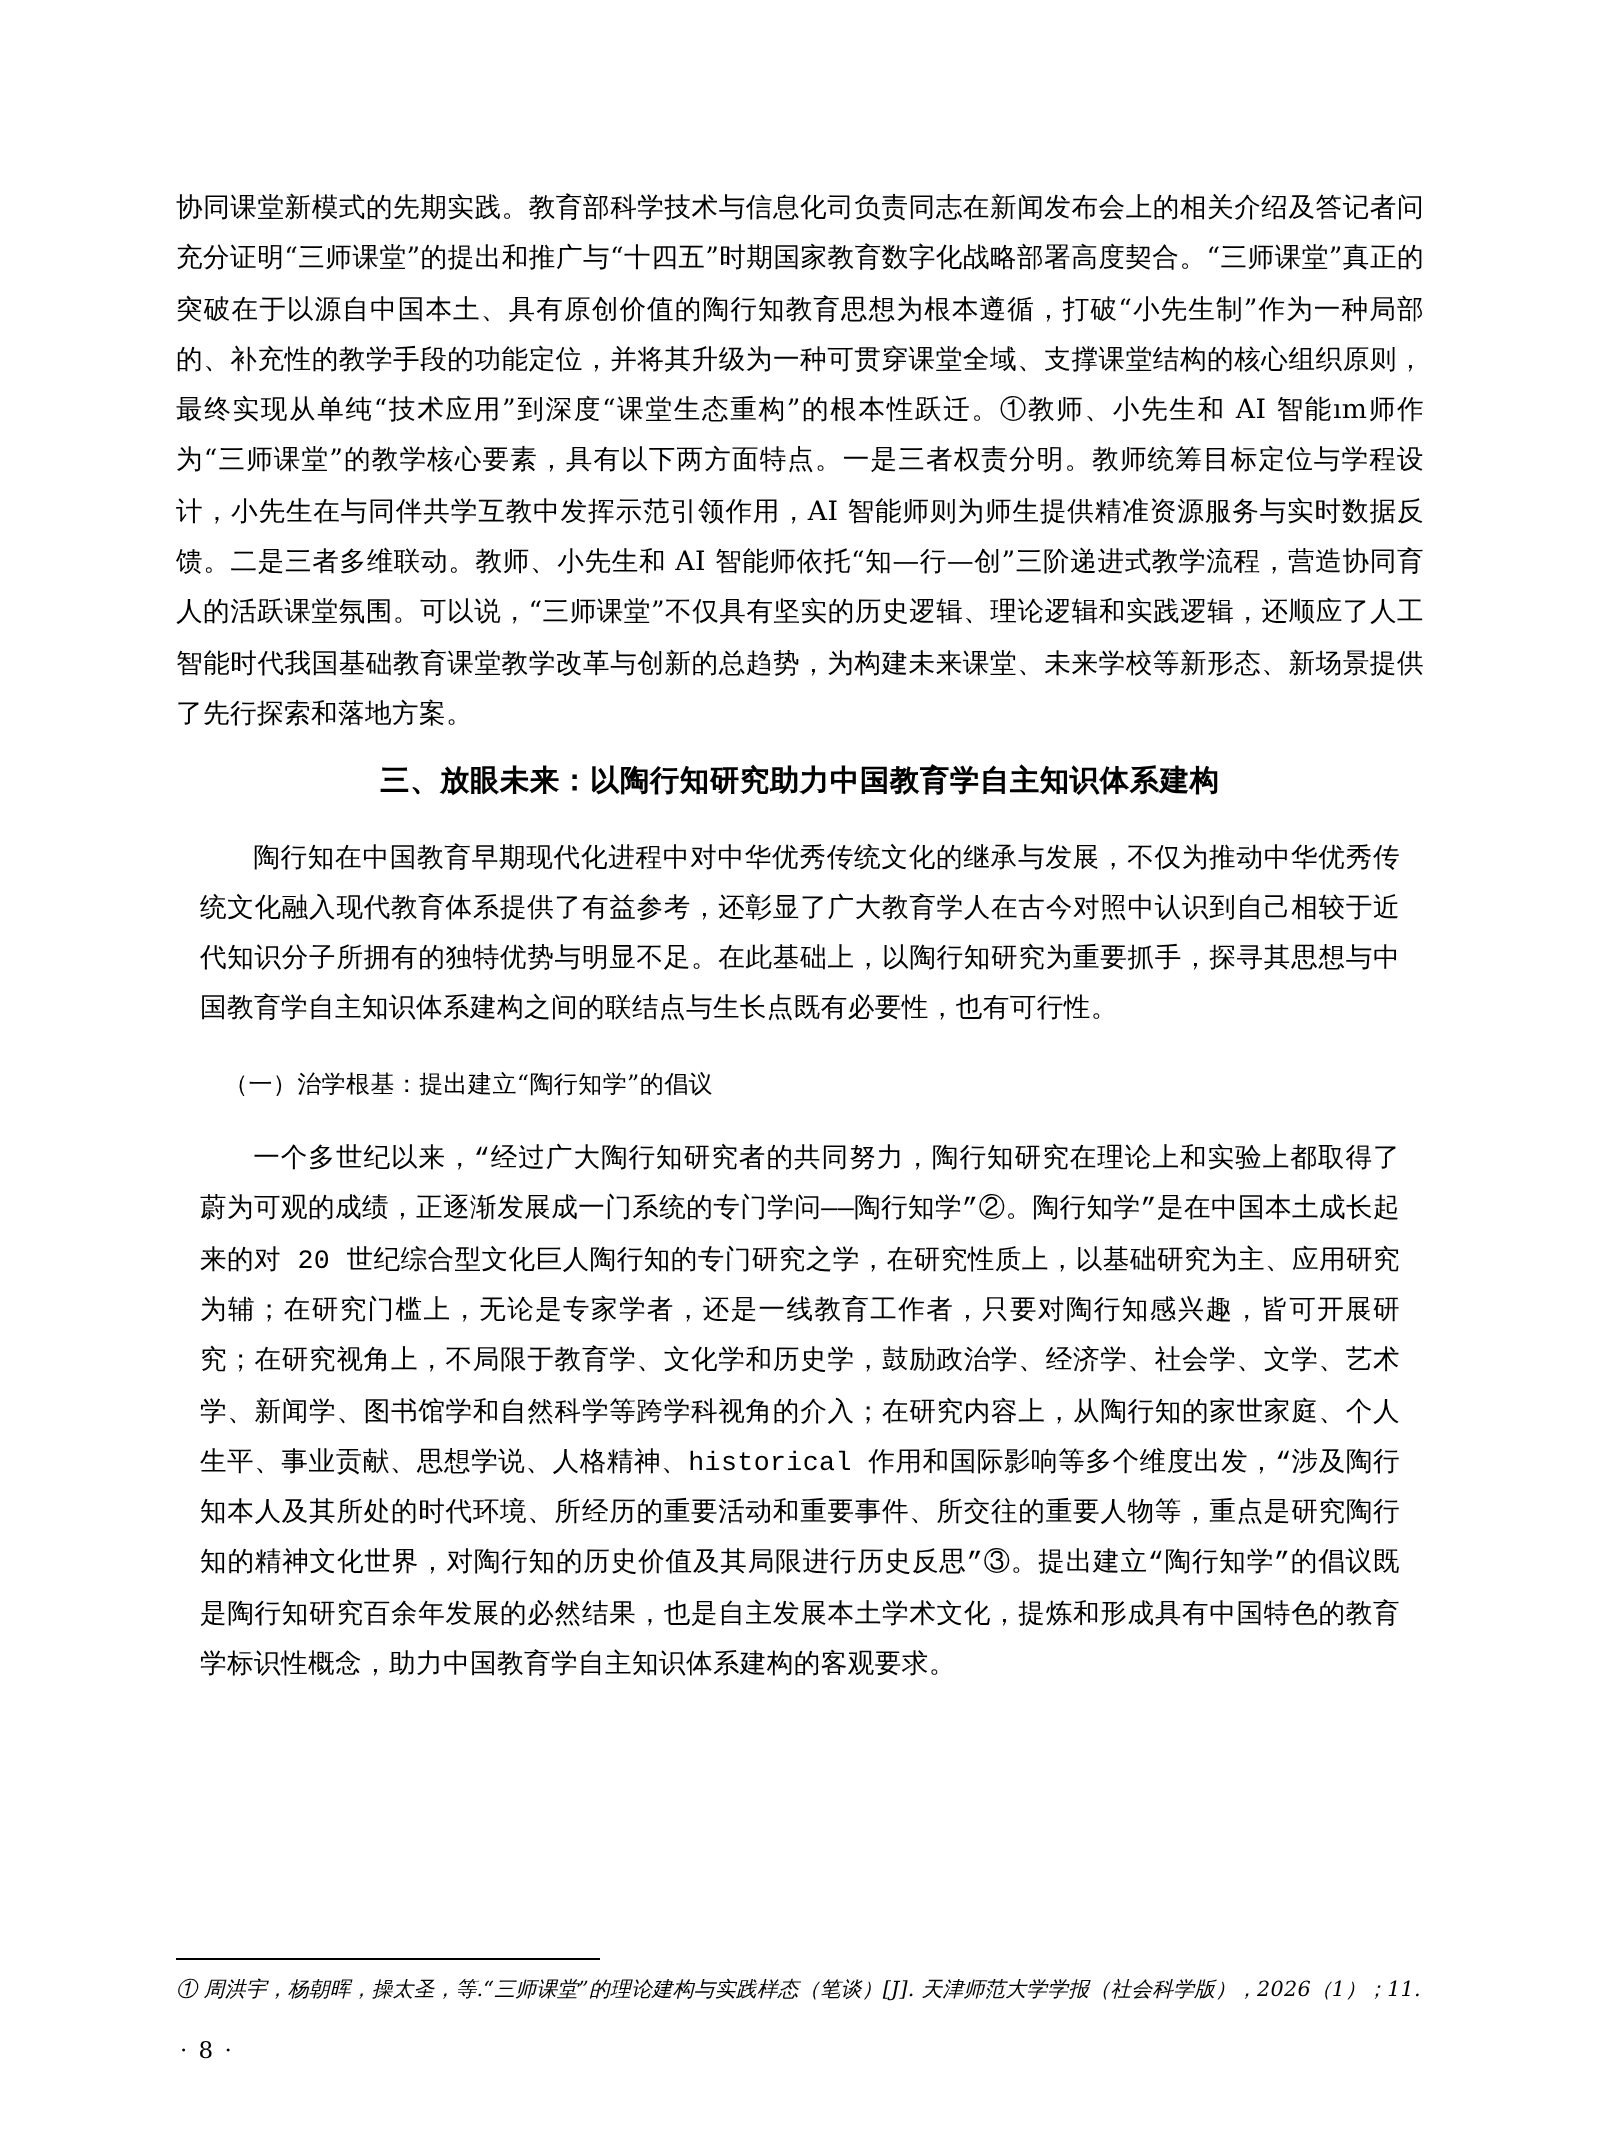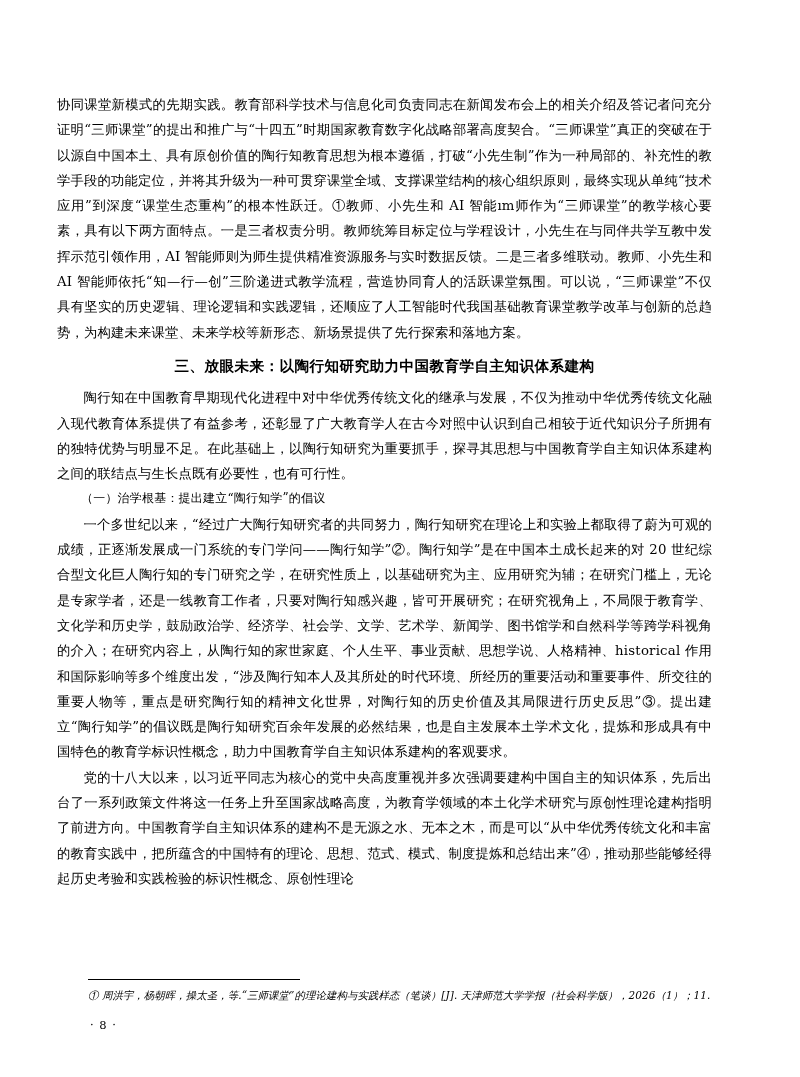--- a/index.html
+++ b/index.html
@@ -14,32 +14,33 @@
     color: #000000;
     position: relative;
     overflow: hidden;
   }
   .page {
     position: absolute;
     left: 0; top: 0;
     width: 800px;
     height: 1077px;
     box-sizing: border-box;
-    padding: 92px 88px 0 57px;
+    padding: 92px 88px 0 88px;
   }
   .body-text {
     font-size: 13.3px;
     line-height: 25.3px;
     text-align: justify;
     text-justify: inter-ideograph;
     letter-spacing: 0.2px;
   }
   p.para {
-    margin: 0;
+    margin: 12px;
     text-indent: 2em;
+    font-family: Liberation Mono, monospace;
   }
   p.para-noindent {
     margin: 0;
     text-indent: 0;
   }
   h2.section-heading {
     font-size: 14.6px;
     line-height: 25.3px;
     font-weight: bold;
     text-align: center;
@@ -93,21 +94,20 @@
     <p class="para-noindent">协同课堂新模式的先期实践。教育部科学技术与信息化司负责同志在新闻发布会上的相关介绍及答记者问充分证明“三师课堂”的提出和推广与“十四五”时期国家教育数字化战略部署高度契合。“三师课堂”真正的突破在于以源自中国本土、具有原创价值的陶行知教育思想为根本遵循，打破“小先生制”作为一种局部的、补充性的教学手段的功能定位，并将其升级为一种可贯穿课堂全域、支撑课堂结构的核心组织原则，最终实现从单纯“技术应用”到深度“课堂生态重构”的根本性跃迁。①教师、小先生和 AI 智能ım师作为“三师课堂”的教学核心要素，具有以下两方面特点。一是三者权责分明。教师统筹目标定位与学程设计，小先生在与同伴共学互教中发挥示范引领作用，AI 智能师则为师生提供精准资源服务与实时数据反馈。二是三者多维联动。教师、小先生和 AI 智能师依托“知—行—创”三阶递进式教学流程，营造协同育人的活跃课堂氛围。可以说，“三师课堂”不仅具有坚实的历史逻辑、理论逻辑和实践逻辑，还顺应了人工智能时代我国基础教育课堂教学改革与创新的总趋势，为构建未来课堂、未来学校等新形态、新场景提供了先行探索和落地方案。</p>
 
     <h2 class="section-heading">三、放眼未来：以陶行知研究助力中国教育学自主知识体系建构</h2>
 
     <p class="para">陶行知在中国教育早期现代化进程中对中华优秀传统文化的继承与发展，不仅为推动中华优秀传统文化融入现代教育体系提供了有益参考，还彰显了广大教育学人在古今对照中认识到自己相较于近代知识分子所拥有的独特优势与明显不足。在此基础上，以陶行知研究为重要抓手，探寻其思想与中国教育学自主知识体系建构之间的联结点与生长点既有必要性，也有可行性。</p>
 
     <p class="subheading">（一）治学根基：提出建立“陶行知学”的倡议</p>
 
     <p class="para">一个多世纪以来，“经过广大陶行知研究者的共同努力，陶行知研究在理论上和实验上都取得了蔚为可观的成绩，正逐渐发展成一门系统的专门学问——陶行知学”②。陶行知学”是在中国本土成长起来的对 20 世纪综合型文化巨人陶行知的专门研究之学，在研究性质上，以基础研究为主、应用研究为辅；在研究门槛上，无论是专家学者，还是一线教育工作者，只要对陶行知感兴趣，皆可开展研究；在研究视角上，不局限于教育学、文化学和历史学，鼓励政治学、经济学、社会学、文学、艺术学、新闻学、图书馆学和自然科学等跨学科视角的介入；在研究内容上，从陶行知的家世家庭、个人生平、事业贡献、思想学说、人格精神、historical 作用和国际影响等多个维度出发，“涉及陶行知本人及其所处的时代环境、所经历的重要活动和重要事件、所交往的重要人物等，重点是研究陶行知的精神文化世界，对陶行知的历史价值及其局限进行历史反思”③。提出建立“陶行知学”的倡议既是陶行知研究百余年发展的必然结果，也是自主发展本土学术文化，提炼和形成具有中国特色的教育学标识性概念，助力中国教育学自主知识体系建构的客观要求。</p>
 
-    <p class="para">党的十八大以来，以习近平同志为核心的党中央高度重视并多次强调要建构中国自主的知识体系，先后出台了一系列政策文件将这一任务上升至国家战略高度，为教育学领域的本土化学术研究与原创性理论建构指明了前进方向。中国教育学自主知识体系的建构不是无源之水、无本之木，而是可以“从中华优秀传统文化和丰富的教育实践中，把所蕴含的中国特有的理论、思想、范式、模式、制度提炼和总结出来”④，推动那些能够经得起历史考验和实践检验的标识性概念、原创性理论</p>
 
   </div>
 
   <div class="footnotes">
     <div class="fn-rule"></div>
     <p class="fn-item">① 周洪宇，杨朝晖，操太圣，等.“三师课堂”的理论建构与实践样态（笔谈）[J]. 天津师范大学学报（社会科学版），2026（1）；11.</p>
   </div>
 
   <div class="page-number">· 8 ·</div>
 

